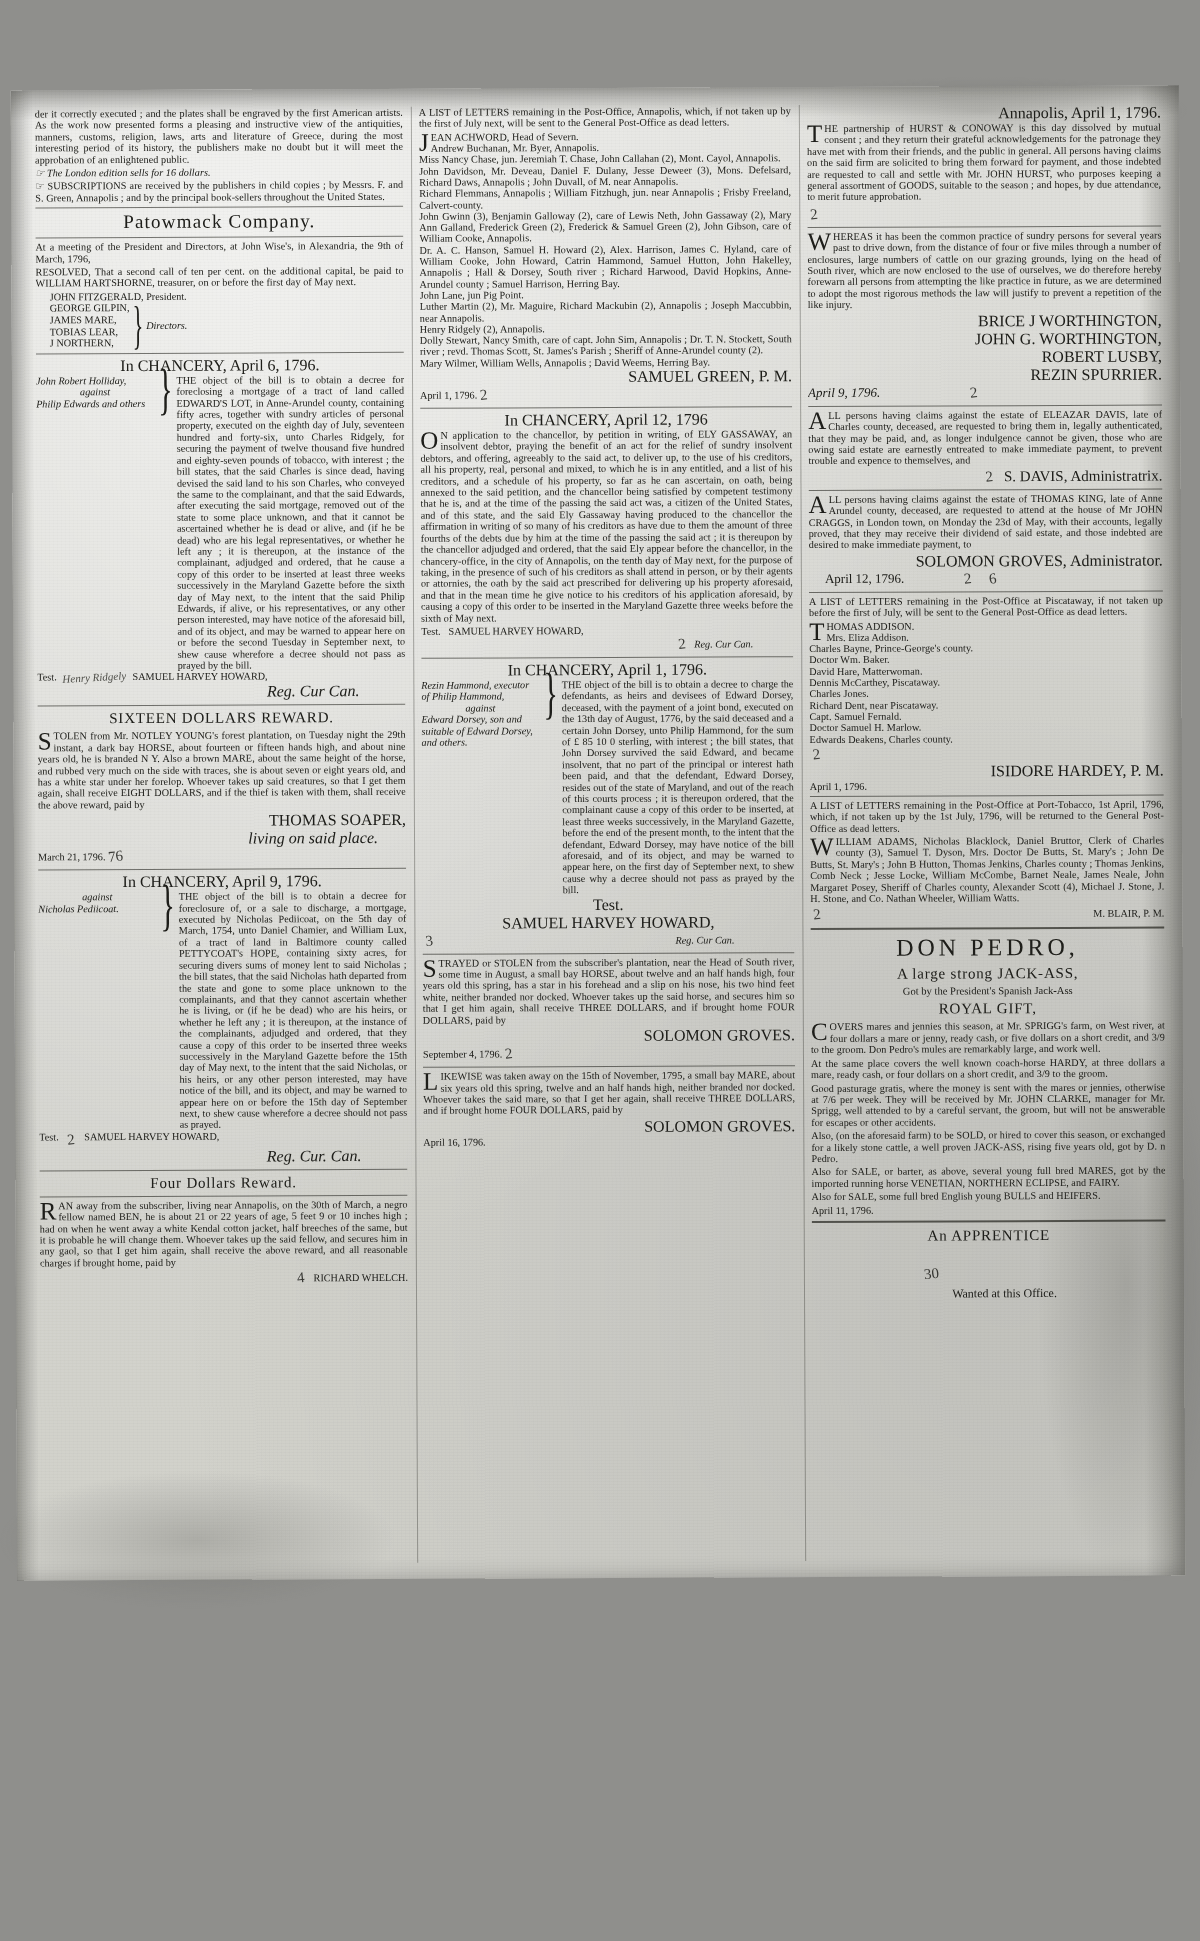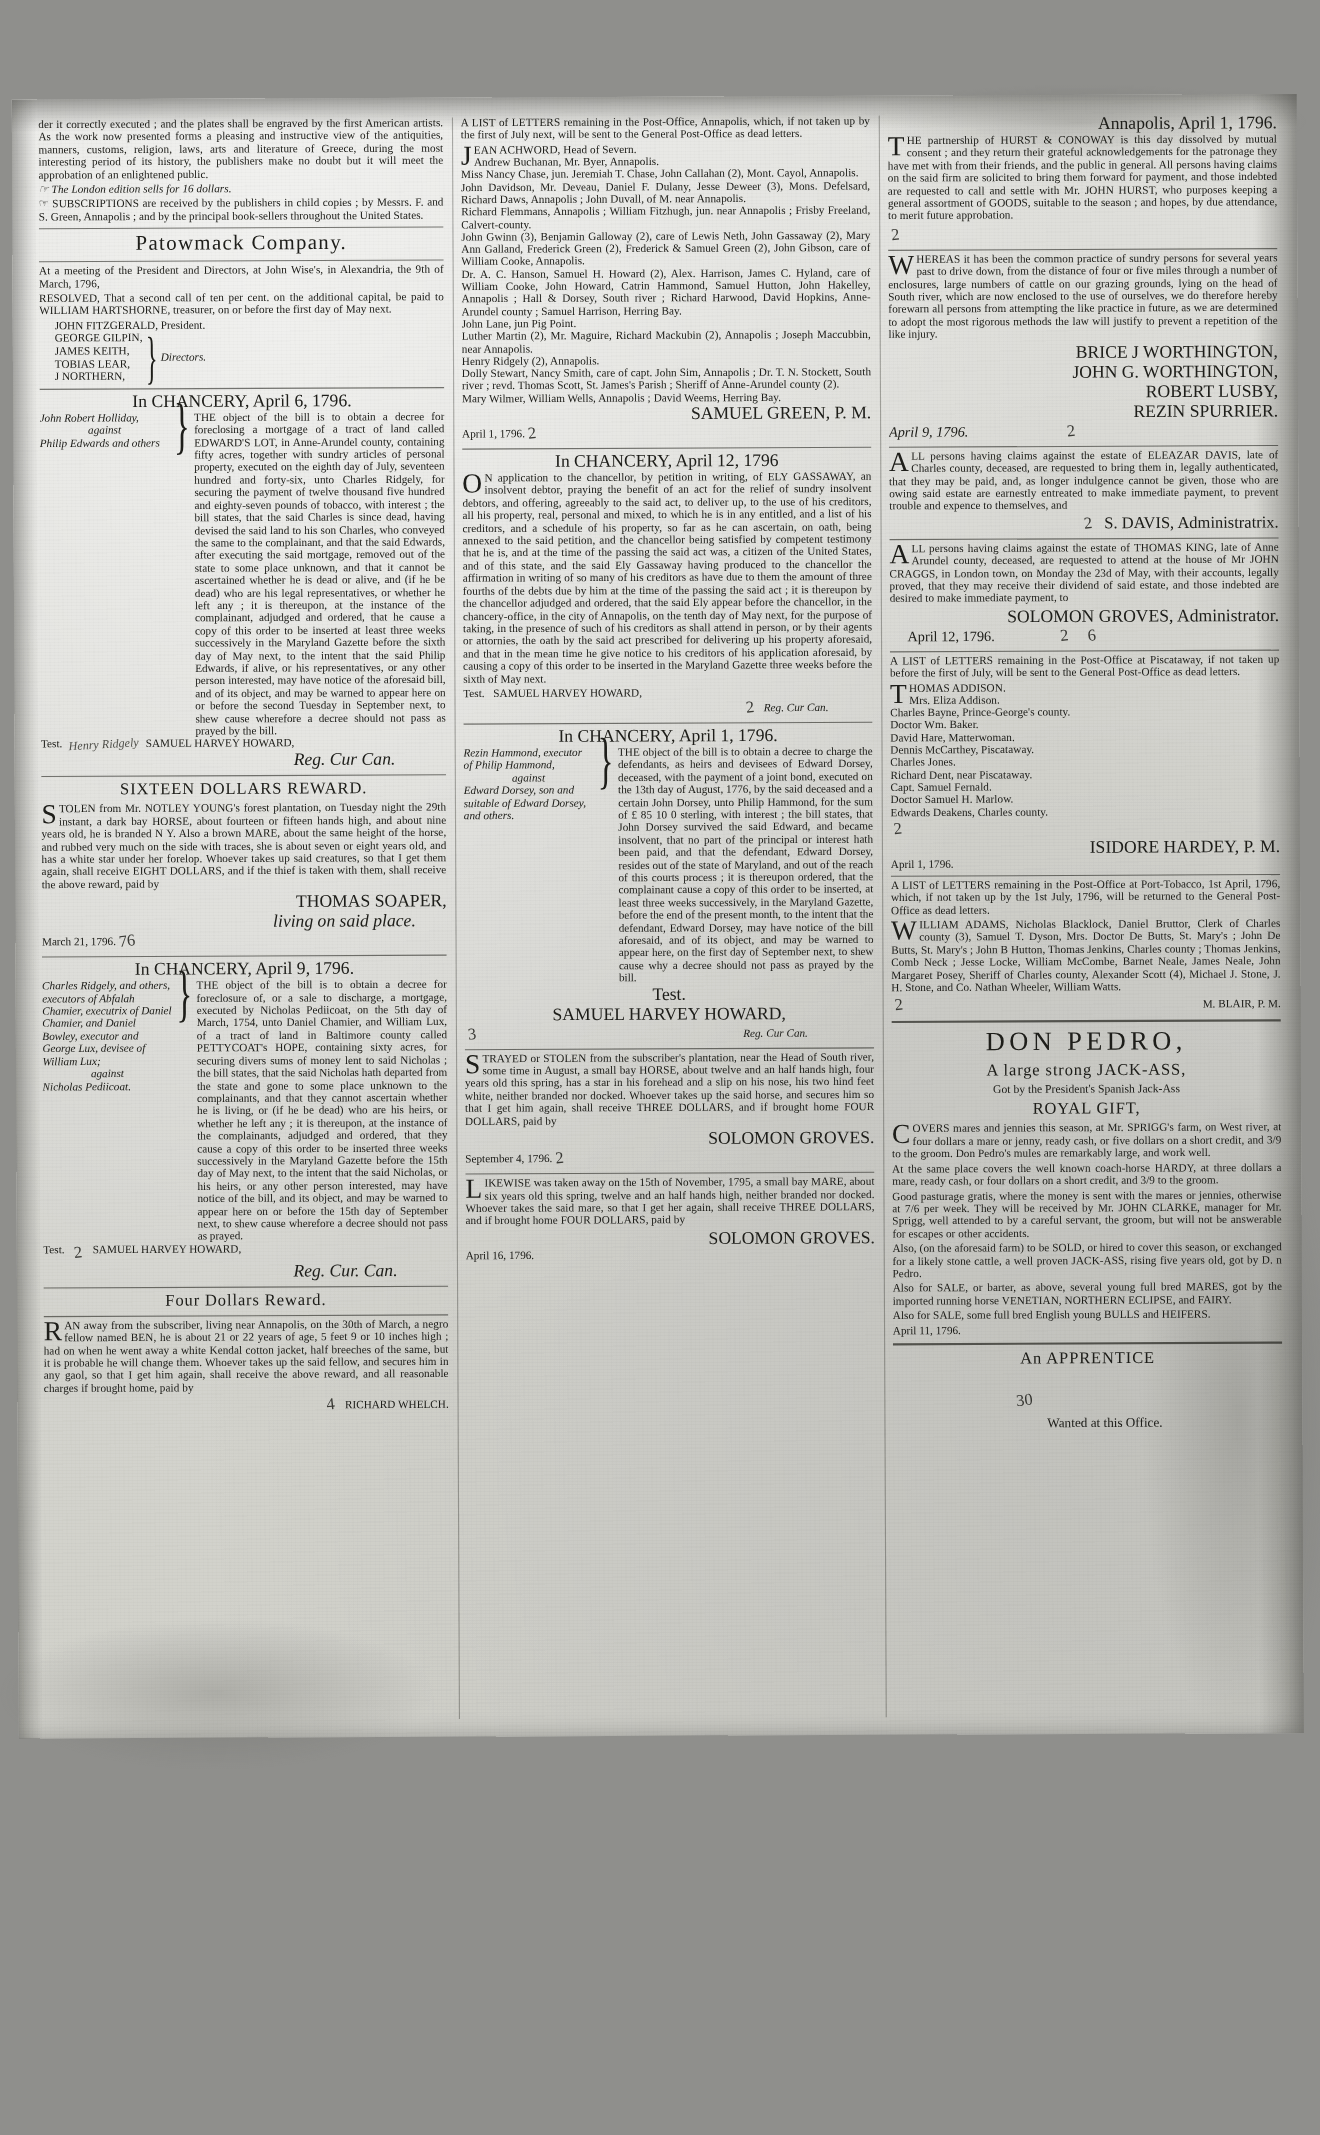--- a/index.html
+++ b/index.html
@@ -208,21 +208,21 @@
 
         <div class="title">Patowmack Company.</div>
         <div class="head-rule"></div>
         <p>At a meeting of the President and Directors, at John Wise's, in Alexandria, the 9th of March, 1796,</p>
         <p>RESOLVED, That a second call of ten per cent. on the additional capital, be paid to WILLIAM HARTSHORNE, treasurer, on or before the first day of May next.</p>
         <div class="names">
           <div>JOHN FITZGERALD, President.</div>
           <div style="display:flex;align-items:center;">
             <div style="flex:0 0 auto;">
               <div>GEORGE GILPIN,</div>
-              <div>JAMES KEITH,</div>
+              <div>JAMES MARE,</div>
               <div>TOBIAS LEAR,</div>
               <div>J NORTHERN,</div>
             </div>
             <span class="brace">}</span>
             <span class="ital">Directors.</span>
           </div>
         </div>
         <div class="head-rule"></div>
 
         <div class="ctr">In CHANCERY, April 6, 1796.</div>
@@ -249,21 +249,20 @@
         <div class="rt ital" style="margin-right:28px;">living on said place.</div>
         <div style="display:flex;align-items:center;">
           <span style="font-size:10.2px;">March 21, 1796.</span>
           <span class="marknum">76</span>
         </div>
         <div class="head-rule"></div>
 
         <div class="ctr">In CHANCERY, April 9, 1796.</div>
         <div class="chancery-head">
           <div class="chancery-left">
-            <div>Charles Ridgely, and others, executors of Abfalah Chamier, executrix of Daniel Chamier, and Daniel Bowley, executor and George Lux, devisee of William Lux;</div>
             <div class="ctr">against</div>
             <div>Nicholas Pediicoat.</div>
           </div>
           <div class="chancery-brace">}</div>
           <div class="chancery-right">THE object of the bill is to obtain a decree for foreclosure of, or a sale to discharge, a mortgage, executed by Nicholas Pediicoat, on the 5th day of March, 1754, unto Daniel Chamier, and William Lux, of a tract of land in Baltimore county called PETTYCOAT's HOPE, containing sixty acres, for securing divers sums of money lent to said Nicholas ; the bill states, that the said Nicholas hath departed from the state and gone to some place unknown to the complainants, and that they cannot ascertain whether he is living, or (if he be dead) who are his heirs, or whether he left any ; it is thereupon, at the instance of the complainants, adjudged and ordered, that they cause a copy of this order to be inserted three weeks successively in the Maryland Gazette before the 15th day of May next, to the intent that the said Nicholas, or his heirs, or any other person interested, may have notice of the bill, and its object, and may be warned to appear here on or before the 15th day of September next, to shew cause wherefore a decree should not pass as prayed.</div>
         </div>
         <div style="display:flex;gap:6px;">
           <span style="font-size:10.2px;">Test.</span>
           <span class="marknum">2</span>
           <span style="font-size:10.2px;">SAMUEL HARVEY HOWARD,</span>

